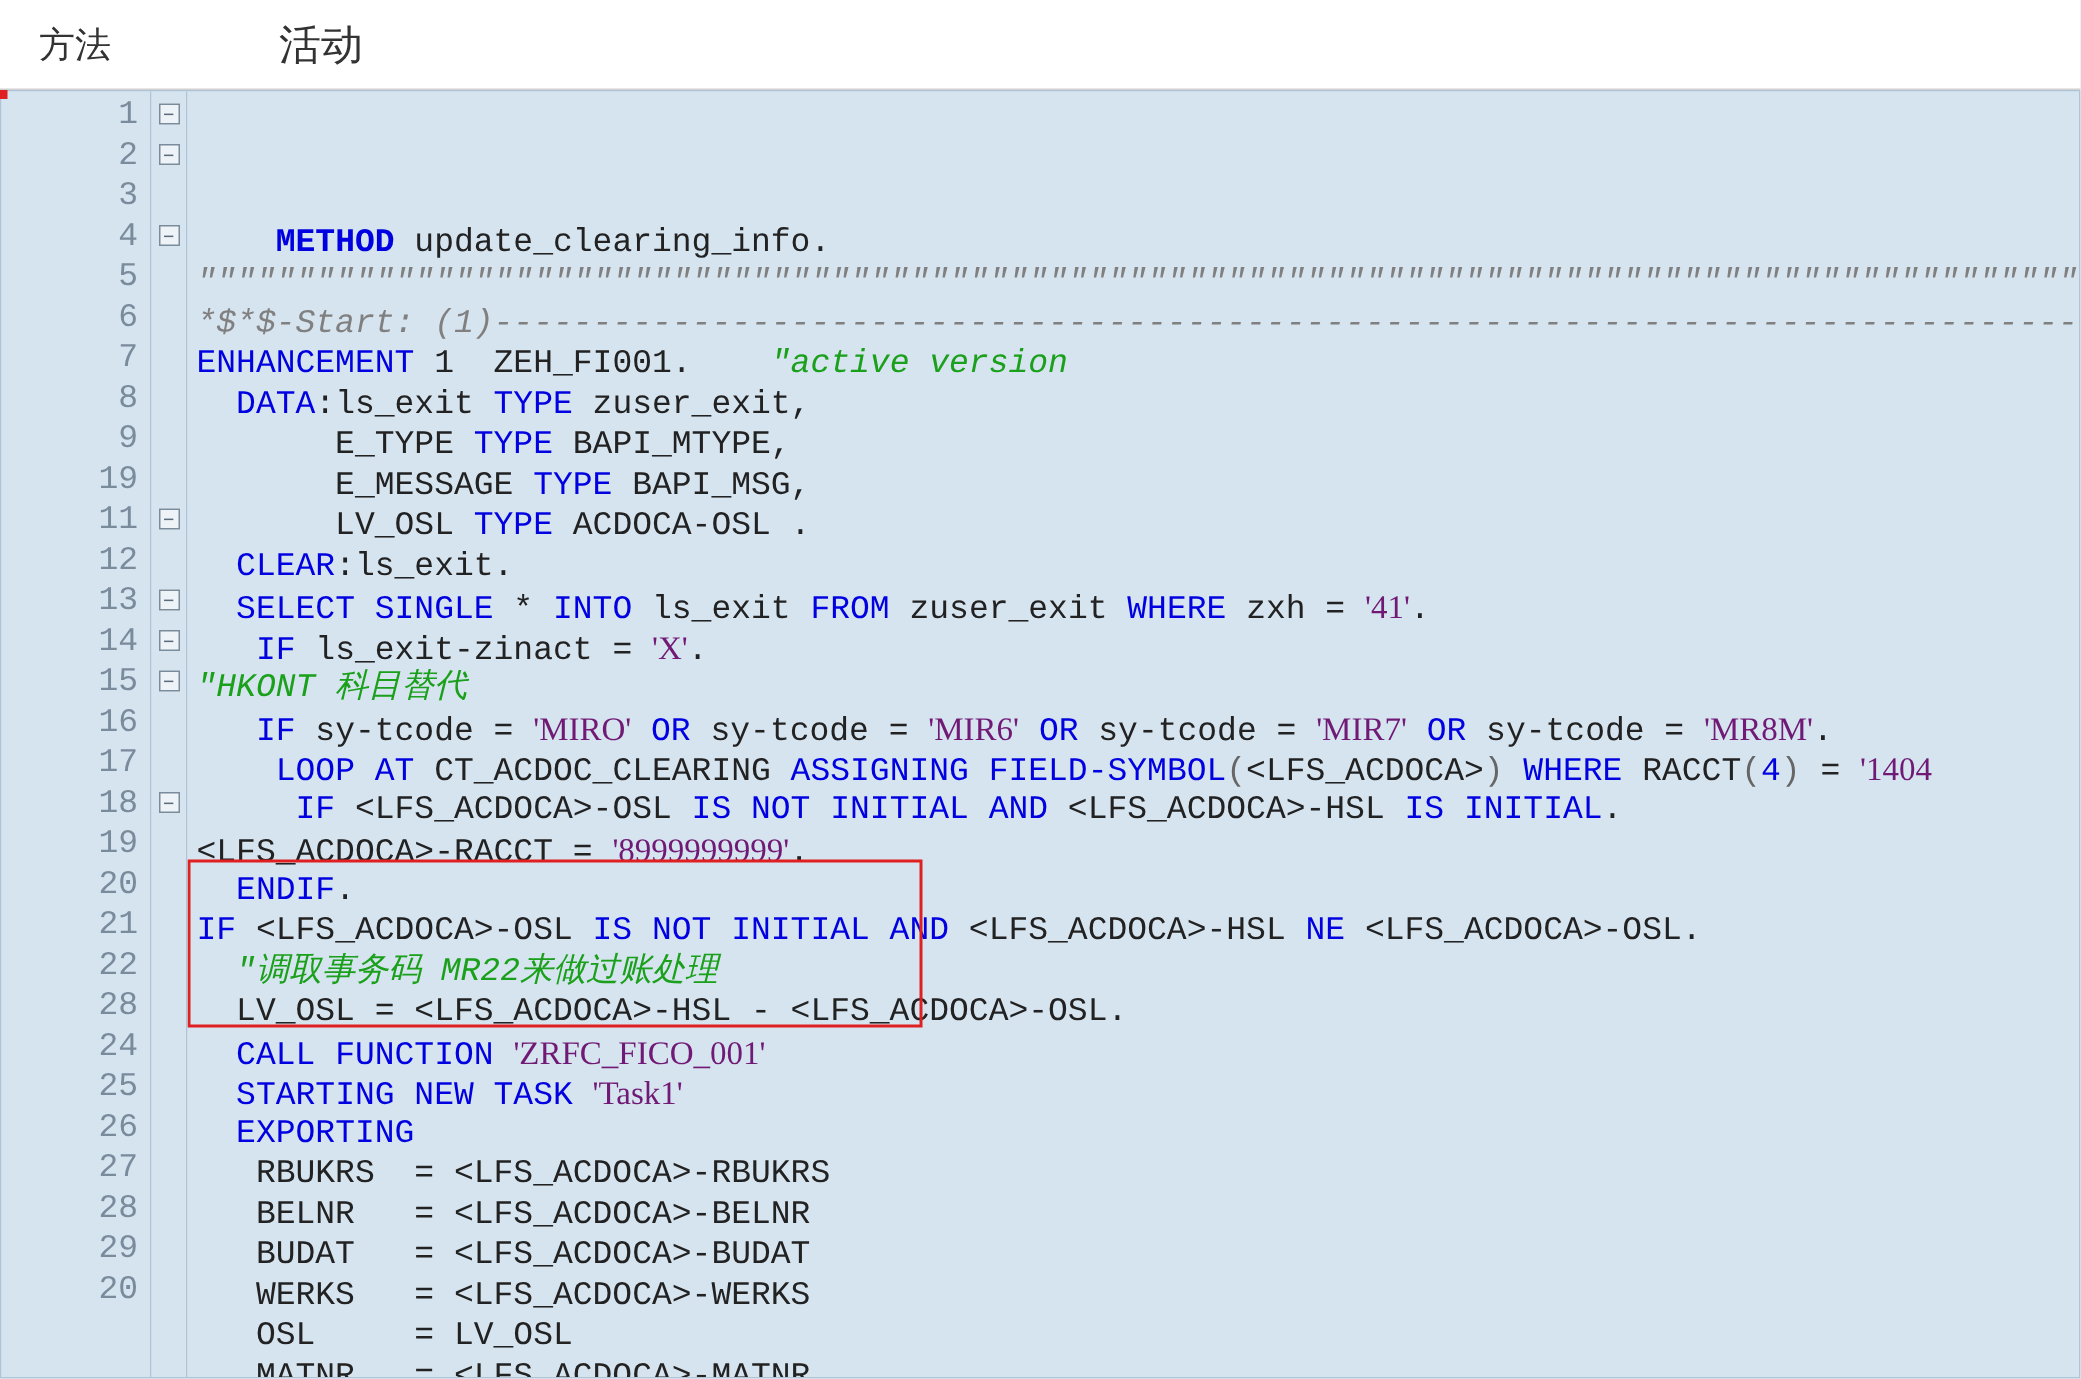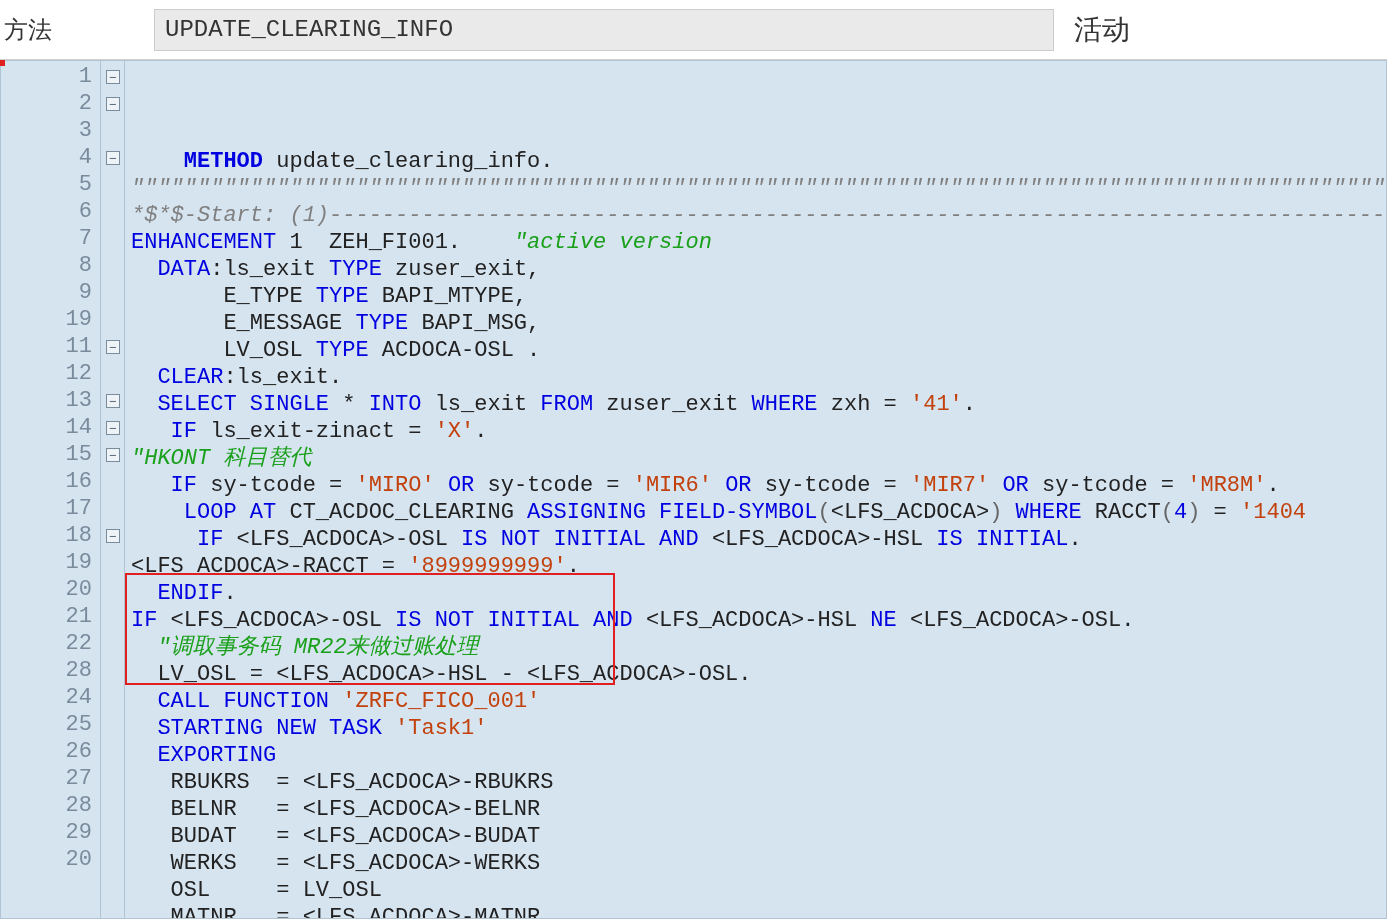--- a/index.html
+++ b/index.html
@@ -6,21 +6,21 @@
   body {
     font-family: "Microsoft YaHei", Arial, sans-serif;
     background: #f5f5f5;
     width: 1387px;
     height: 919px;
     overflow: hidden;
   }
   .header-bar {
     display: flex;
     align-items: center;
-    padding: 6px 4px;
+    padding: 6px 26px;
     background: #fff;
     border-bottom: 1px solid #d0d0d0;
     height: 60px;
     gap: 10px;
   }
   .header-label {
     font-size: 24px;
     color: #333;
     width: 140px;
   }
@@ -97,21 +97,21 @@
     overflow: hidden;
     position: relative;
   }
   .code-line {
     height: 27px;
     line-height: 27px;
     padding-left: 6px;
     color: #222;
   }
   .kw { color: #0000e0; }
-  .str { color: #c2410c; }
+  .str { color: #701a75; font-family: Liberation Serif, serif; }
   .cmt { color: #1aa01a; font-style: italic; }
   .cmt2 { color: #808080; font-style: italic; }
   .num { color: #0000e0; }
   .brkt { color: #666; }
   .bold { font-weight: bold; }
   .highlight-box {
     position: absolute;
     border: 2px solid #e02020;
     pointer-events: none;
   }
@@ -124,21 +124,20 @@
     background: #e02020;
   }
 </style>
 </head>
 <body>
 
 <div class="left-red"></div>
 
 <div class="header-bar">
   <span class="header-label">方法</span>
-  <input class="method-input" readonly="" value="UPDATE_CLEARING_INFO" style="">
   <span class="activity-label">活动</span>
 </div>
 
 <div class="editor-wrapper">
   <div class="gutter" id="gutter">
       <div class="gutter-line">1</div>
       <div class="gutter-line">2</div>
       <div class="gutter-line">3</div>
       <div class="gutter-line">4</div>
       <div class="gutter-line">5</div>

